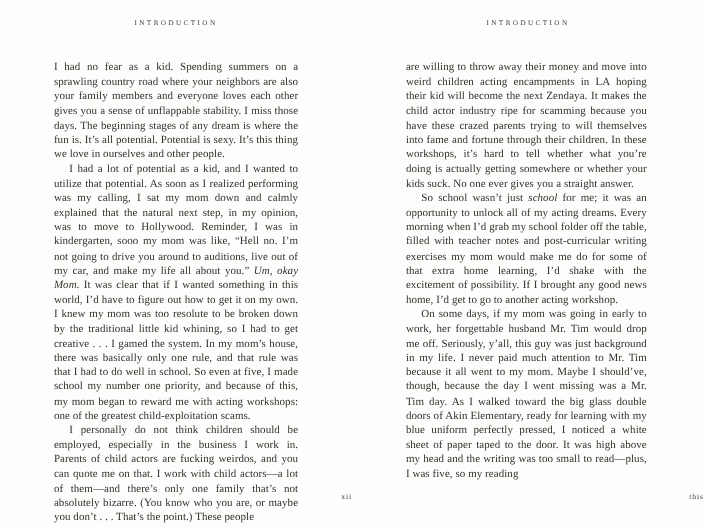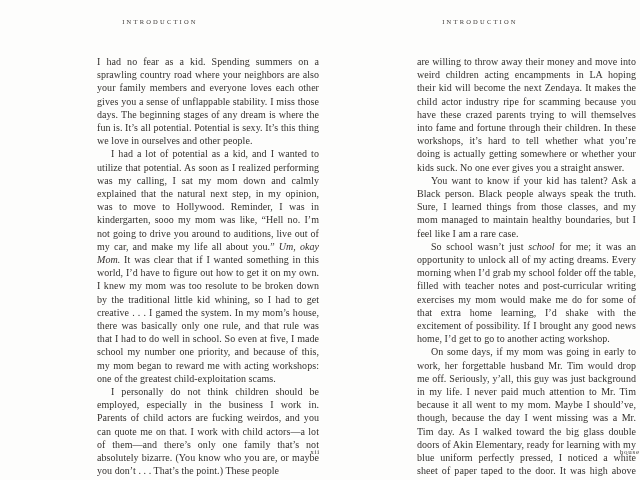--- a/index.html
+++ b/index.html
@@ -31,21 +31,20 @@
     font-size: 6.5px;
     letter-spacing: 2.2px;
     color: #3d3a38;
     text-transform: uppercase;
   }
   .page-body {
     position: absolute;
     top: 55px;
     left: 49px;
     width: 222px;
-    margin-left: 48px;
   }
   .page-right .page-body {
     width: 219px;
   }
   .para {
     margin: 0;
     font-size: 10px;
     line-height: 13.2px;
     text-align: justify;
     letter-spacing: 0.05px;
@@ -79,20 +78,19 @@
         <p class="para indent"><span>I had a lot of potential as a kid, and I wanted to utilize that potential. As soon as I realized performing was my calling, I sat my mom down and calmly explained that the natural next step, in my opinion, was to move to Hollywood. Reminder, I was in kindergarten, sooo my mom was like, “Hell no. I’m not going to drive you around to auditions, live out of my car, and make my life all about you.” </span><span class="italic">Um, okay Mom.</span><span> It was clear that if I wanted something in this world, I’d have to figure out how to get it on my own. I knew my mom was too resolute to be broken down by the traditional little kid whining, so I had to get creative . . . I gamed the system. In my mom’s house, there was basically only one rule, and that rule was that I had to do well in school. So even at five, I made school my number one priority, and because of this, my mom began to reward me with acting workshops: one of the greatest child-exploitation scams.</span></p>
         <p class="para indent"><span>I personally do not think children should be employed, especially in the business I work in. Parents of child actors are fucking weirdos, and you can quote me on that. I work with child actors—a lot of them—and there’s only one family that’s not absolutely bizarre. (You know who you are, or maybe you don’t . . . That’s the point.) These people</span></p>
       </div>
     <div class="folio">xii</div>
   </section>
 
   <section class="page page-right">
     <div class="running-head">INTRODUCTION</div>
     <div class="page-body">
         <p class="para"><span>are willing to throw away their money and move into weird children acting encampments in LA hoping their kid will become the next Zendaya. It makes the child actor industry ripe for scamming because you have these crazed parents trying to will themselves into fame and fortune through their children. In these workshops, it’s hard to tell whether what you’re doing is actually getting somewhere or whether your kids suck. No one ever gives you a straight answer.</span></p>
-        <p class="para indent"><span>You want to know if your kid has talent? Ask a Black person. Black people always speak the truth. Sure, I learned things from those classes, and my mom managed to maintain healthy boundaries, but I feel like I am a rare case.</span></p>
         <p class="para indent"><span>So school wasn’t just </span><span class="italic">school</span><span> for me; it was an opportunity to unlock all of my acting dreams. Every morning when I’d grab my school folder off the table, filled with teacher notes and post-curricular writing exercises my mom would make me do for some of that extra home learning, I’d shake with the excitement of possibility. If I brought any good news home, I’d get to go to another acting workshop.</span></p>
         <p class="para indent"><span>On some days, if my mom was going in early to work, her forgettable husband Mr. Tim would drop me off. Seriously, y’all, this guy was just background in my life. I never paid much attention to Mr. Tim because it all went to my mom. Maybe I should’ve, though, because the day I went missing was a Mr. Tim day. As I walked toward the big glass double doors of Akin Elementary, ready for learning with my blue uniform perfectly pressed, I noticed a white sheet of paper taped to the door. It was high above my head and the writing was too small to read—plus, I was five, so my reading</span></p>
       </div>
-    <div class="folio">house</div>
+    <div class="folio">this</div>
   </section>
 
 </div>
 
 </body></html>

